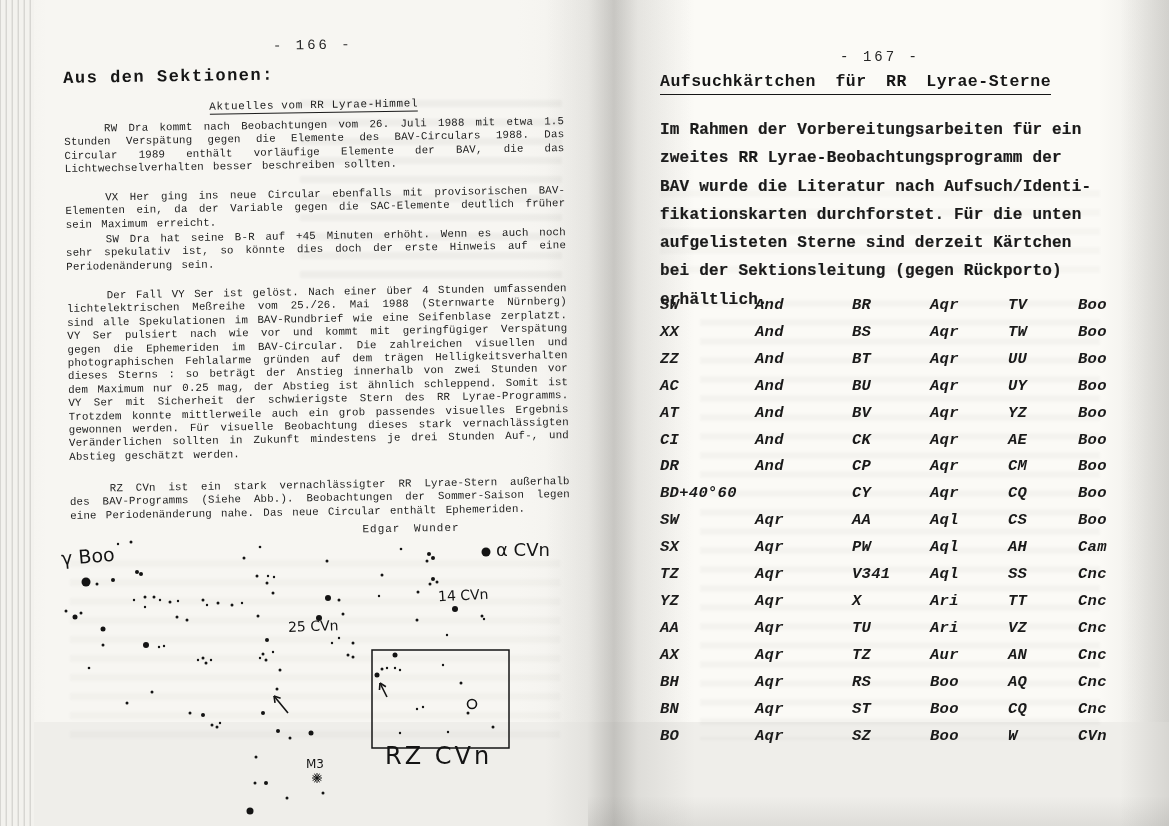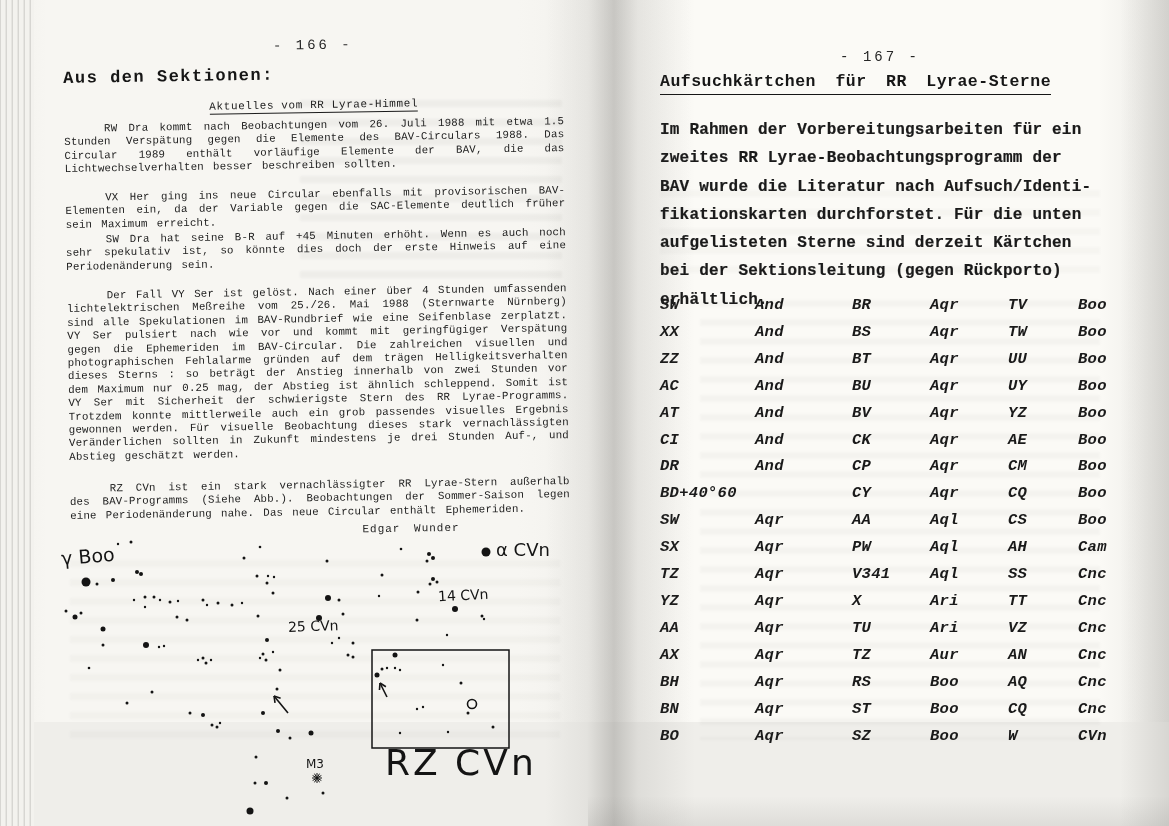--- a/index.html
+++ b/index.html
@@ -357,19 +357,19 @@
     <line x1="314.5" y1="773.6698729810778" x2="319.5" y2="782.3301270189222" stroke="#141414" stroke-width="1"></line>
     <line x1="317" y1="773" x2="317" y2="783" stroke="#141414" stroke-width="1"></line>
     <line x1="319.5" y1="773.6698729810778" x2="314.5" y2="782.3301270189222" stroke="#141414" stroke-width="1"></line>
     <line x1="321.3301270189222" y1="775.5" x2="312.6698729810778" y2="780.5" stroke="#141414" stroke-width="1"></line>
   </svg>
 <div id="chart-labels">
     <div class="chart-label" style="left: 61px; top: 545px; font-size: 19px; transform: rotate(-5deg);">γ Boo</div>
     <div class="chart-label" style="left: 496px; top: 539px; font-size: 18px; transform: rotate(0deg);">α CVn</div>
     <div class="chart-label" style="left: 438px; top: 587px; font-size: 14px; transform: rotate(-3deg);">14 CVn</div>
     <div class="chart-label" style="left: 288px; top: 618px; font-size: 14px; transform: rotate(-2deg);">25 CVn</div>
-    <div class="chart-label" style="left: 385px; top: 742px; font-size: 36px; transform: rotate(0deg); letter-spacing: 3px;">RZ CVn</div>
+    <div class="chart-label" style="left: 385px; top: 742px; font-size: 24px; transform: rotate(0deg); letter-spacing: 3px;">RZ CVn</div>
     <div class="chart-label" style="left: 306px; top: 757px; font-size: 12px; transform: rotate(0deg);">M3</div>
   </div>
 
 <div id="gutter-shadow"></div>
 <div id="right-edge-shadow"></div>
 <div id="bottom-edge-shadow"></div>
 
 </body></html>

